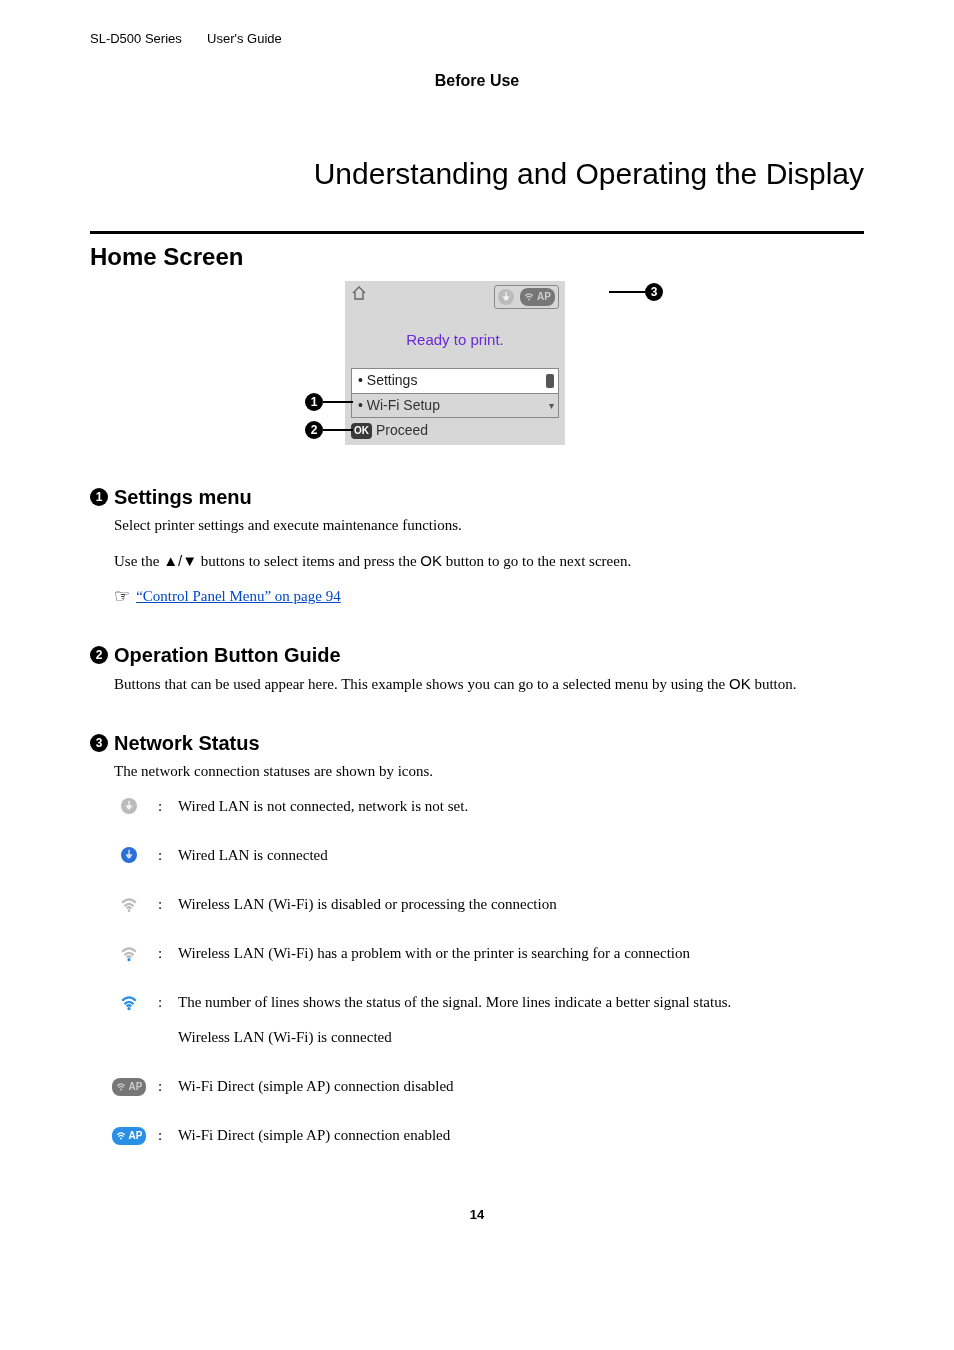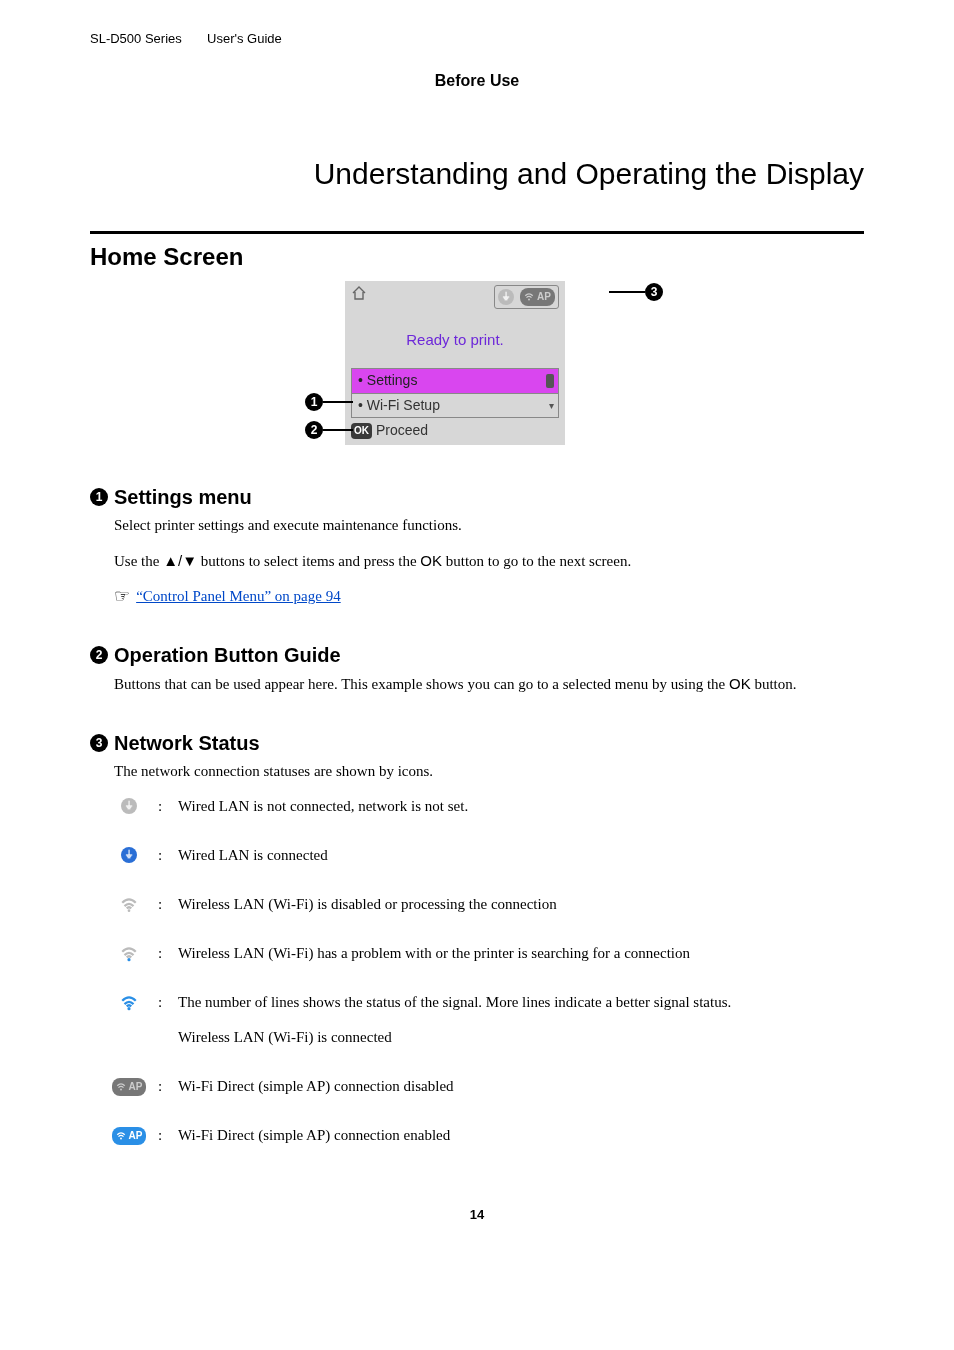--- a/index.html
+++ b/index.html
@@ -75,21 +75,21 @@
   }
   .menu-item {
     display: flex;
     justify-content: space-between;
     align-items: center;
     padding: 2px 4px 2px 6px;
     font-family: Arial, sans-serif;
     font-size: 14px;
     color: #333;
   }
-  .menu-item.sel { background: #d946ef; color:#222;gap:15px; }
+  .menu-item.sel { background: #ffffff; color:#222;gap:15px; }
   .menu-divider { border-top:1px solid #888; }
   .proceed-row {
     display:flex;
     align-items:center;
     gap:4px;
     padding:3px 6px 4px 6px;
     font-family: Arial, sans-serif;
     font-size:14px;
     color:#333;
   }

